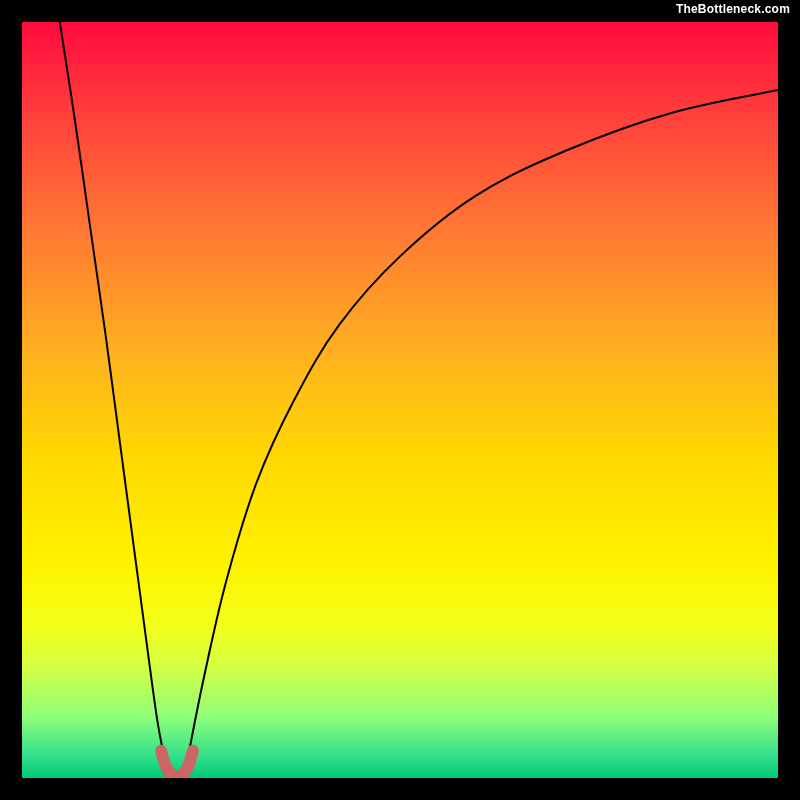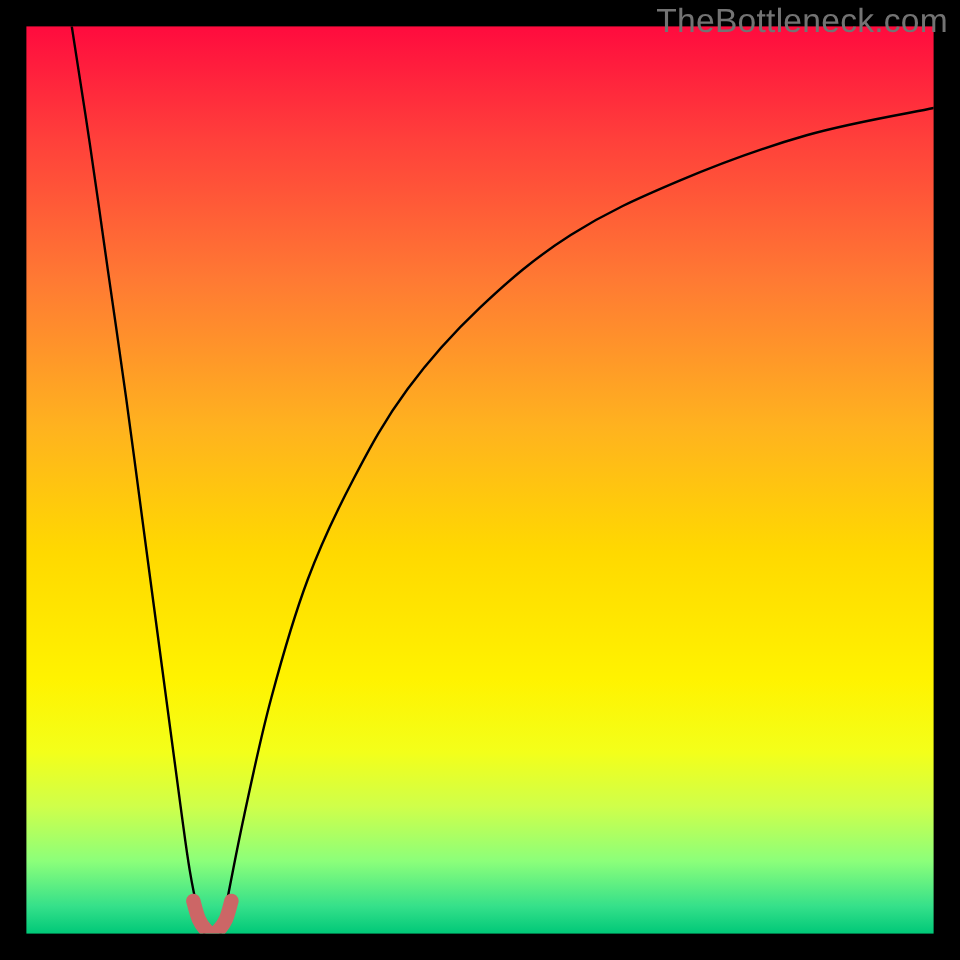--- a/index.html
+++ b/index.html
@@ -28,23 +28,23 @@
       #cfff4a 86%,
       #8cff7a 92%,
       #35e08a 97%,
       #00c878 100%
     );
   }
   .watermark {
     position: absolute;
     top: 2px;
     right: 10px;
-    color: #737373;
-    font-size: 28px;
-    font-weight: 400;
+    color: #ffffff;
+    font-size: 12px;
+    font-weight: 700;
     letter-spacing: 0.2px;
     z-index: 10;
   }
   svg.curve {
     position: absolute;
     left: 0;
     top: 0;
     width: 756px;
     height: 756px;
   }

